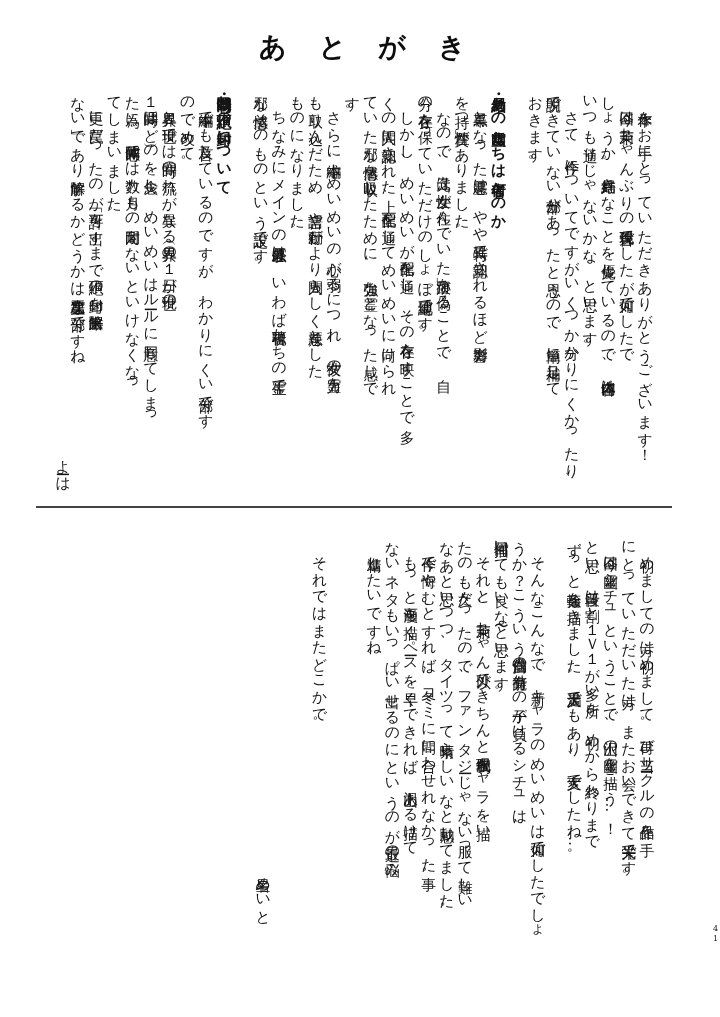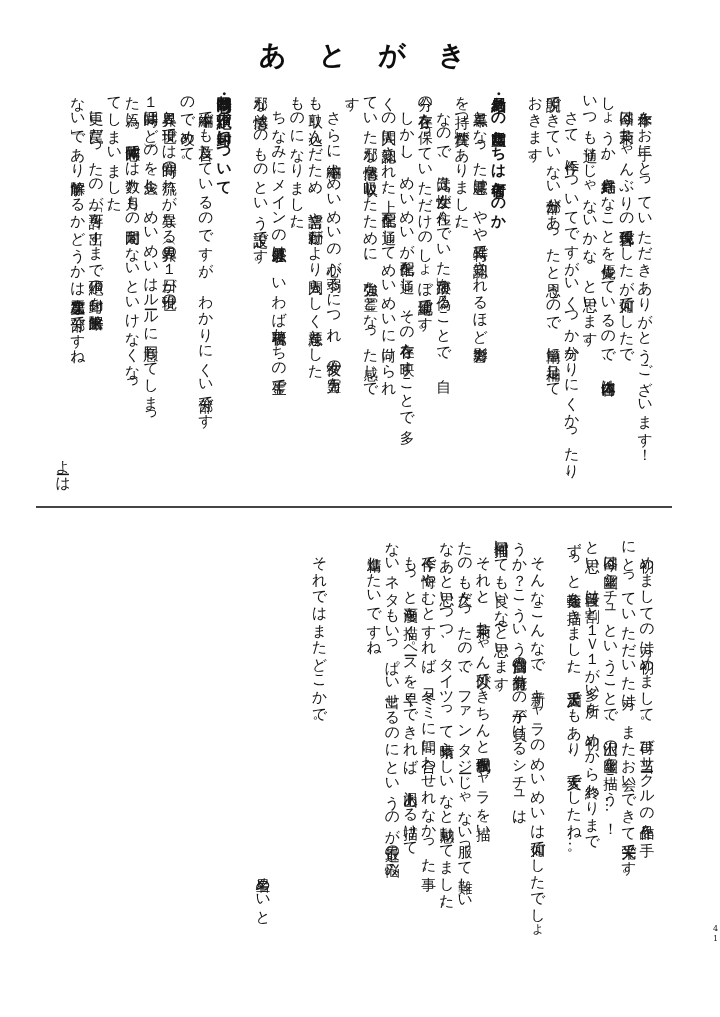--- a/index.html
+++ b/index.html
@@ -8,21 +8,21 @@
       height: 1017px;
       position: relative;
       overflow: hidden;
       background: #ffffff;
       color: #151515;
       font-family: "DejaVu Serif", serif;
     }
     .title {
       position: absolute;
       left: 259px;
-      top: 40px;
+      top: 32px;
       font-size: 27px;
       line-height: 30px;
       letter-spacing: 32px;
       font-weight: bold;
       white-space: nowrap;
       color: #0d0d0d;
     }
     .block {
       position: absolute;
       display: flex;

